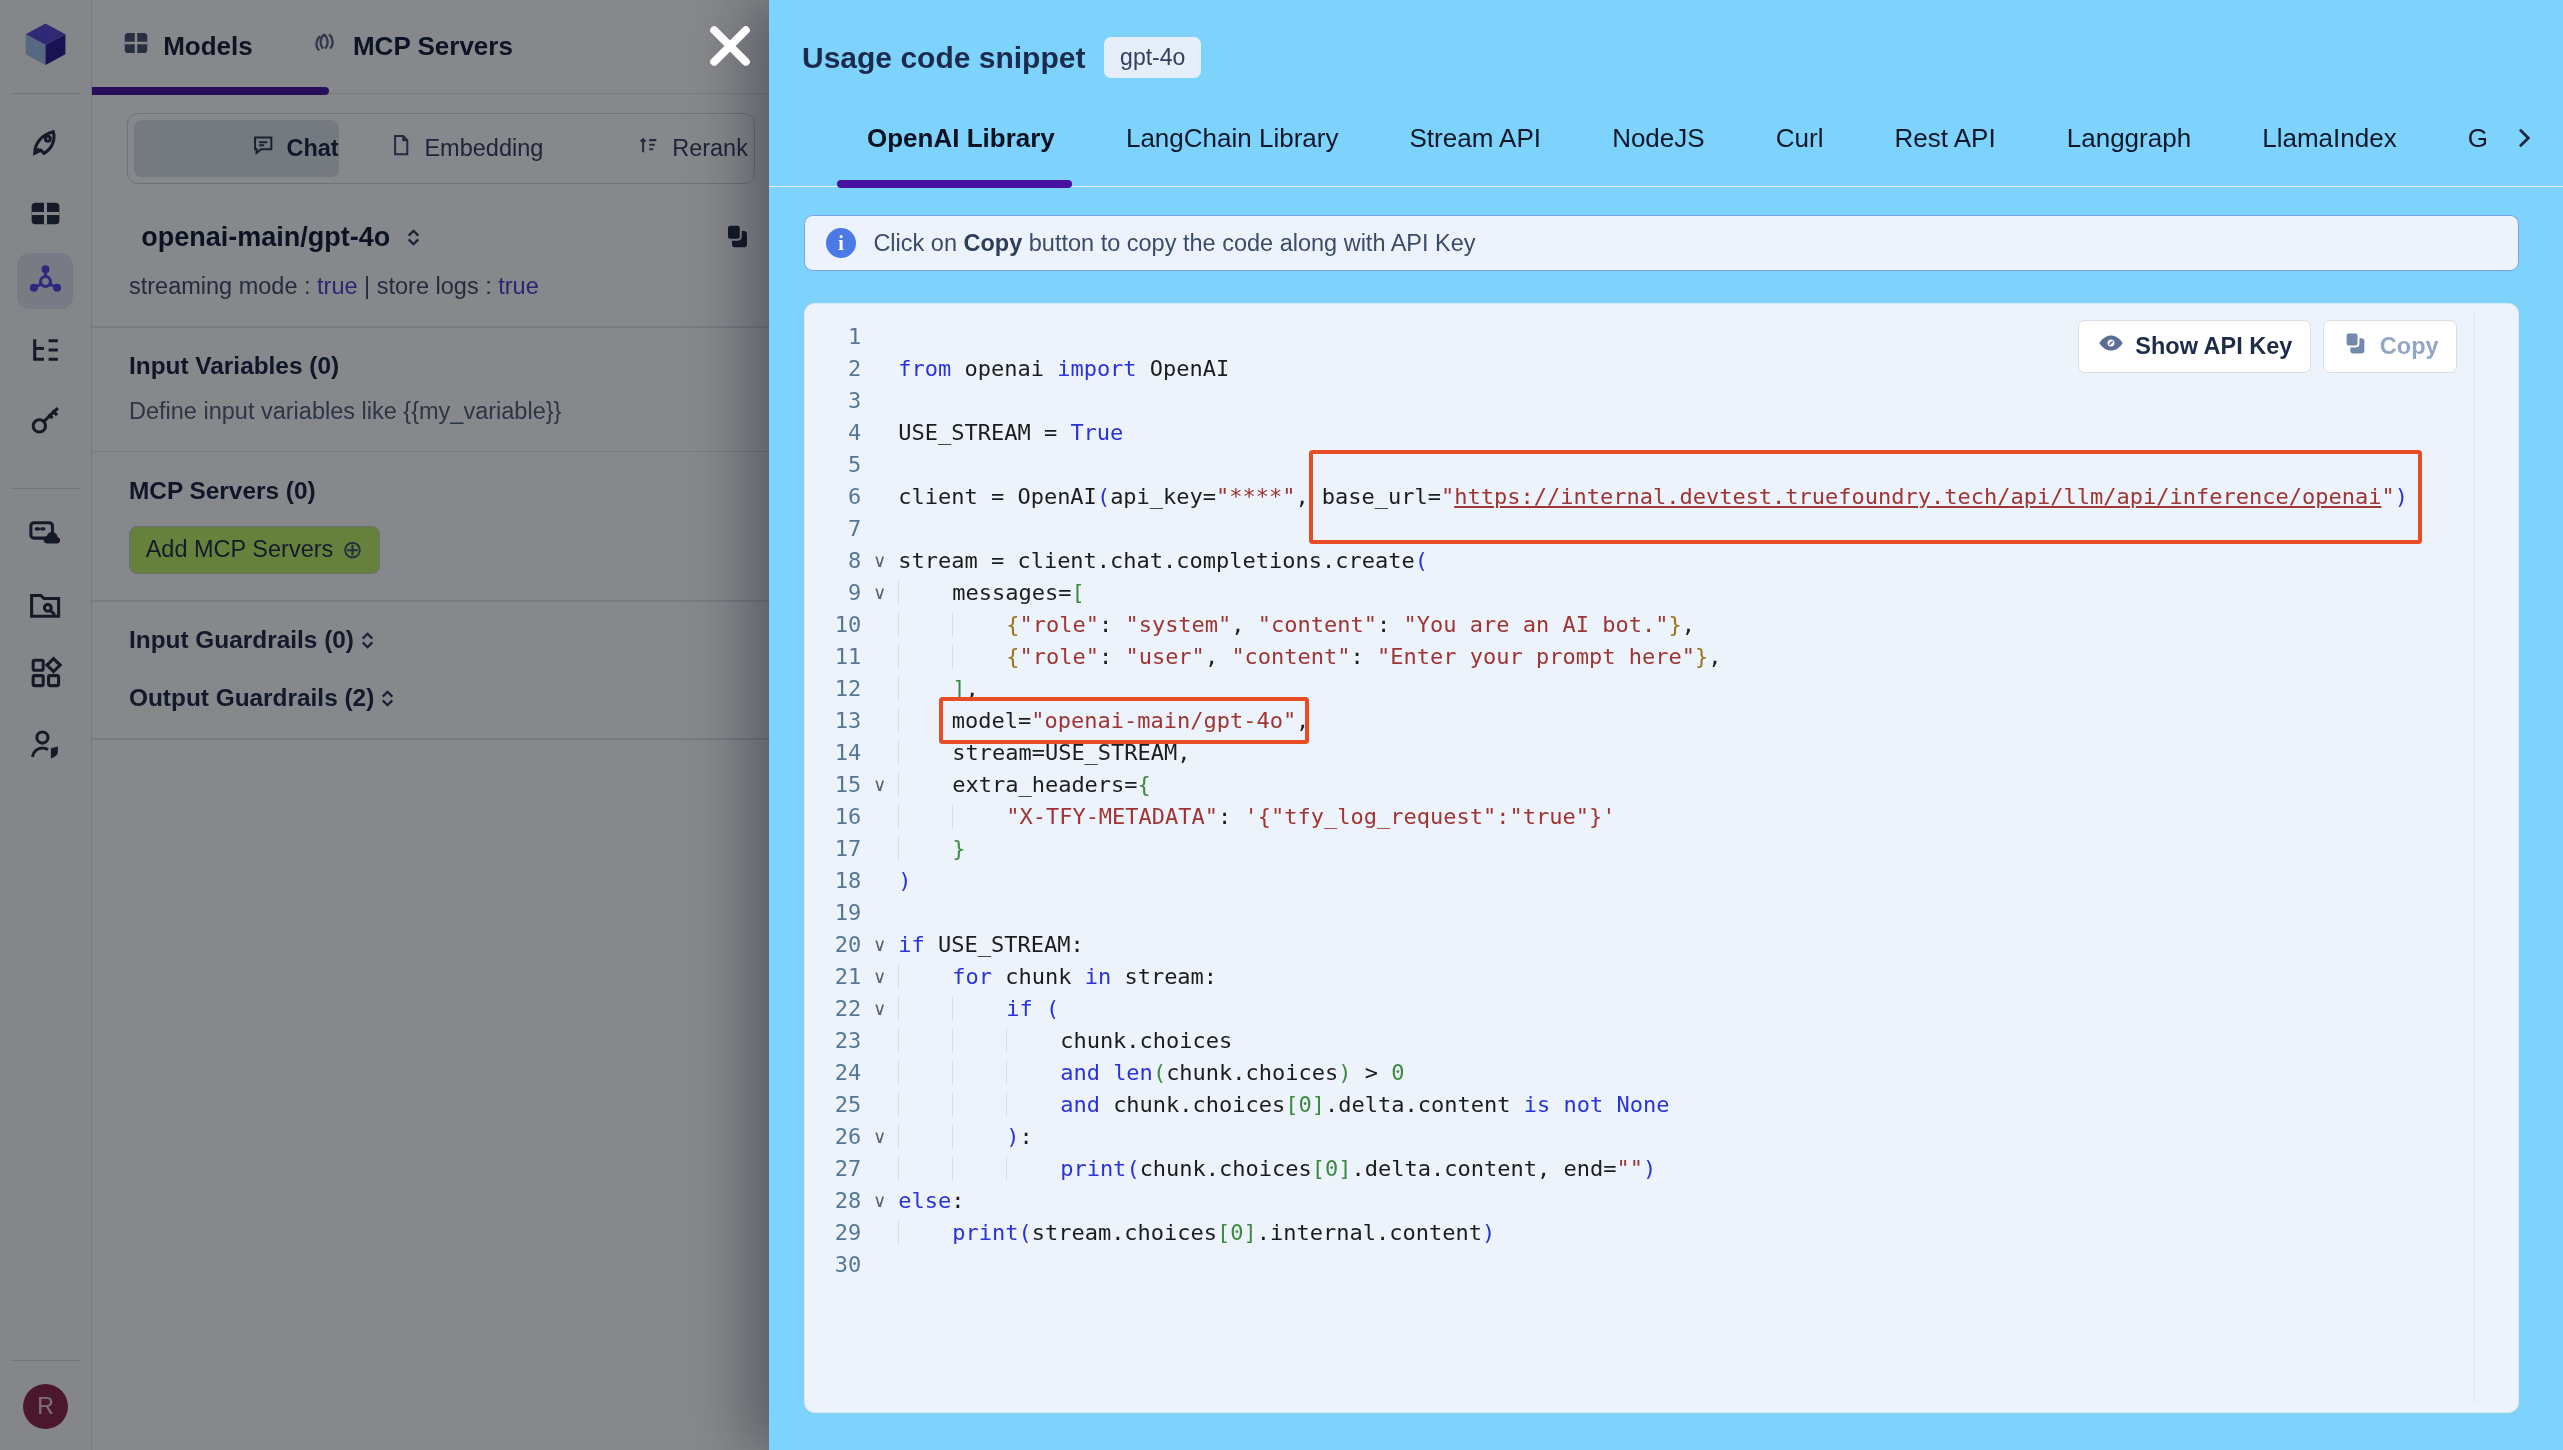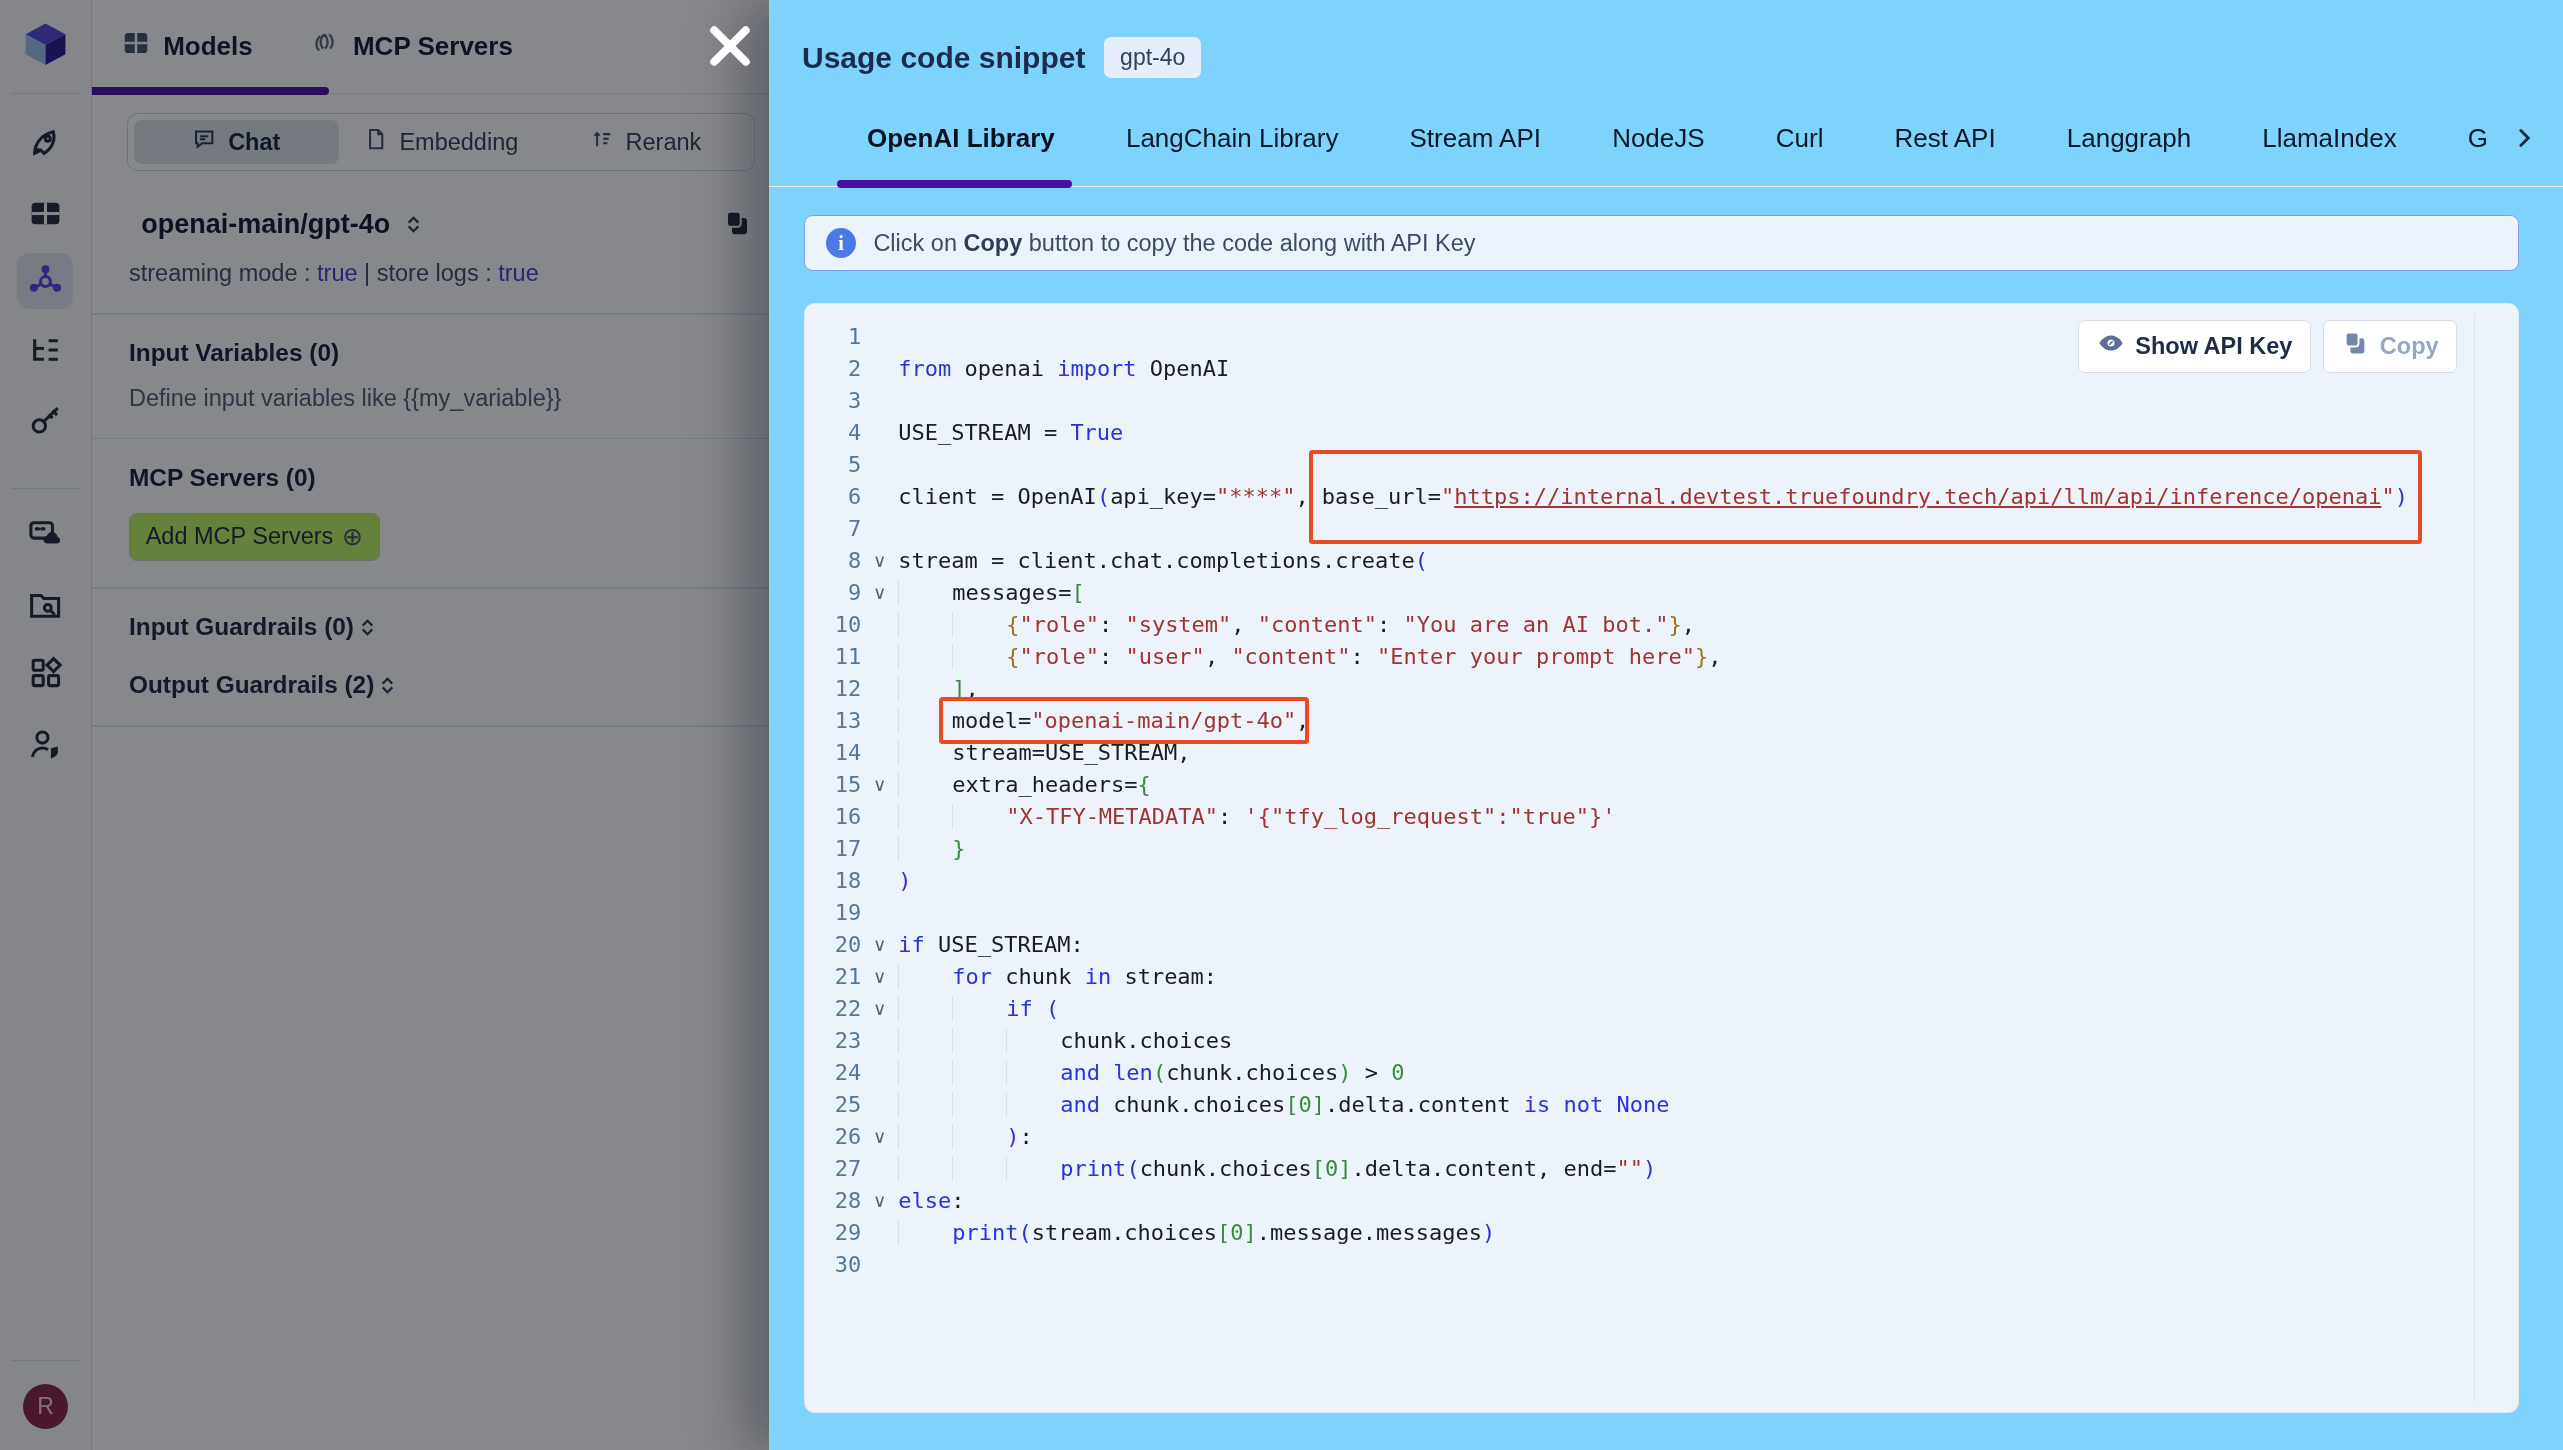--- a/index.html
+++ b/index.html
@@ -14,21 +14,21 @@
   .side-div{position:absolute;left:10.5px;right:10.5px;height:0.9px;background:#d9dee8;}
   .avatar{position:absolute;left:23px;top:1384px;width:45px;height:45px;border-radius:50%;background:#8b2346;
           color:#e8d5dc;font-size:23px;display:flex;align-items:center;justify-content:center;}
   
   .left-panel{position:absolute;left:92px;top:0;width:677px;height:100%;background:#ffffff;}
   .lp-tabs{position:relative;height:93px;border-bottom:1.7px solid #e2e6ee;display:flex;align-items:center;padding-left:29px;gap:58px;}
   .lp-tab{display:flex;align-items:center;gap:12.2px;font-size:26px;font-weight:600;color:#121e38;height:100%;}
   .lp-tab svg{width:30px;height:30px;color:#46536f;}
   .lp-underline{position:absolute;left:0;bottom:-1.7px;width:237px;height:7.8px;background:#4712a1;border-radius:0 5.2px 5.2px 0;}
   .mode-card{margin:19px 14px 0 35px;border:1.7px solid #ccd4e0;border-radius:10.5px;padding:6.1px;display:flex;}
-  .mode-seg{flex:1;display:flex;align-items:center;justify-content:center;gap:11.3px;font-size:23.5px;color:#31415f;height:44px;border-radius:7.8px;}
+  .mode-seg{flex:1;display:flex;align-items:center;justify-content:flex-end;gap:11.3px;font-size:23.5px;color:#31415f;height:57px;border-radius:7.8px;}
   .mode-seg svg{width:24.4px;height:24.4px;}
   .mode-seg.active{background:#dde3ec;color:#16233f;font-weight:600;}
   .model-row{margin:37px 17.4px 0 37px;display:flex;align-items:center;gap:12.2px;}
   .model-name{font-size:27px;font-weight:600;color:#0e1b33;}
   .chevstack{display:flex;flex-direction:column;color:#2b3a58;}
   .chevstack svg{width:23px;height:23px;}
   .copy-dual{margin-left:auto;color:#1f2937;}
   .copy-dual svg{width:30px;height:30px;}
   .meta-row{margin:19px 17.4px 0 37px;font-size:23.5px;color:#3e4f6b;}
   .meta-true{color:#4b40c9;}
@@ -360,20 +360,20 @@
           <div class="cl"><span class="ln">19</span><span class="fold"></span><span class="lc"></span></div>
           <div class="cl"><span class="ln">20</span><span class="fold">∨</span><span class="lc"><span class="tk kw">if </span><span class="tk pl">USE_STREAM:</span></span></div>
           <div class="cl"><span class="ln">21</span><span class="fold">∨</span><span class="lc"><span class="tk ind">    </span><span class="tk kw">for </span><span class="tk pl">chunk </span><span class="tk kw">in </span><span class="tk pl">stream:</span></span></div>
           <div class="cl"><span class="ln">22</span><span class="fold">∨</span><span class="lc"><span class="tk ind">    </span><span class="tk ind">    </span><span class="tk kw">if </span><span class="tk b1">(</span></span></div>
           <div class="cl"><span class="ln">23</span><span class="fold"></span><span class="lc"><span class="tk ind">    </span><span class="tk ind">    </span><span class="tk ind">    </span><span class="tk pl">chunk.choices</span></span></div>
           <div class="cl"><span class="ln">24</span><span class="fold"></span><span class="lc"><span class="tk ind">    </span><span class="tk ind">    </span><span class="tk ind">    </span><span class="tk kw">and </span><span class="tk kw">len</span><span class="tk b2">(</span><span class="tk pl">chunk.choices</span><span class="tk b2">)</span><span class="tk pl"> &gt; </span><span class="tk num">0</span></span></div>
           <div class="cl"><span class="ln">25</span><span class="fold"></span><span class="lc"><span class="tk ind">    </span><span class="tk ind">    </span><span class="tk ind">    </span><span class="tk kw">and </span><span class="tk pl">chunk.choices</span><span class="tk b2">[</span><span class="tk num">0</span><span class="tk b2">]</span><span class="tk pl">.delta.content </span><span class="tk kw">is not </span><span class="tk kw">None</span></span></div>
           <div class="cl"><span class="ln">26</span><span class="fold">∨</span><span class="lc"><span class="tk ind">    </span><span class="tk ind">    </span><span class="tk b1">)</span><span class="tk pl">:</span></span></div>
           <div class="cl"><span class="ln">27</span><span class="fold"></span><span class="lc"><span class="tk ind">    </span><span class="tk ind">    </span><span class="tk ind">    </span><span class="tk kw">print</span><span class="tk b1">(</span><span class="tk pl">chunk.choices</span><span class="tk b2">[</span><span class="tk num">0</span><span class="tk b2">]</span><span class="tk pl">.delta.content, end=</span><span class="tk str">""</span><span class="tk b1">)</span></span></div>
           <div class="cl"><span class="ln">28</span><span class="fold">∨</span><span class="lc"><span class="tk kw">else</span><span class="tk pl">:</span></span></div>
-          <div class="cl"><span class="ln">29</span><span class="fold"></span><span class="lc"><span class="tk ind">    </span><span class="tk kw">print</span><span class="tk b1">(</span><span class="tk pl">stream.choices</span><span class="tk b2">[</span><span class="tk num">0</span><span class="tk b2">]</span><span class="tk pl">.message.messages</span><span class="tk b1">)</span></span></div>
+          <div class="cl"><span class="ln">29</span><span class="fold"></span><span class="lc"><span class="tk ind">    </span><span class="tk kw">print</span><span class="tk b1">(</span><span class="tk pl">stream.choices</span><span class="tk b2">[</span><span class="tk num">0</span><span class="tk b2">]</span><span class="tk pl">.internal.content</span><span class="tk b1">)</span></span></div>
           <div class="cl"><span class="ln">30</span><span class="fold"></span><span class="lc"></span></div>
         </div>
     </div>
   </div>
 
 </div>
 
 
 </body></html>

